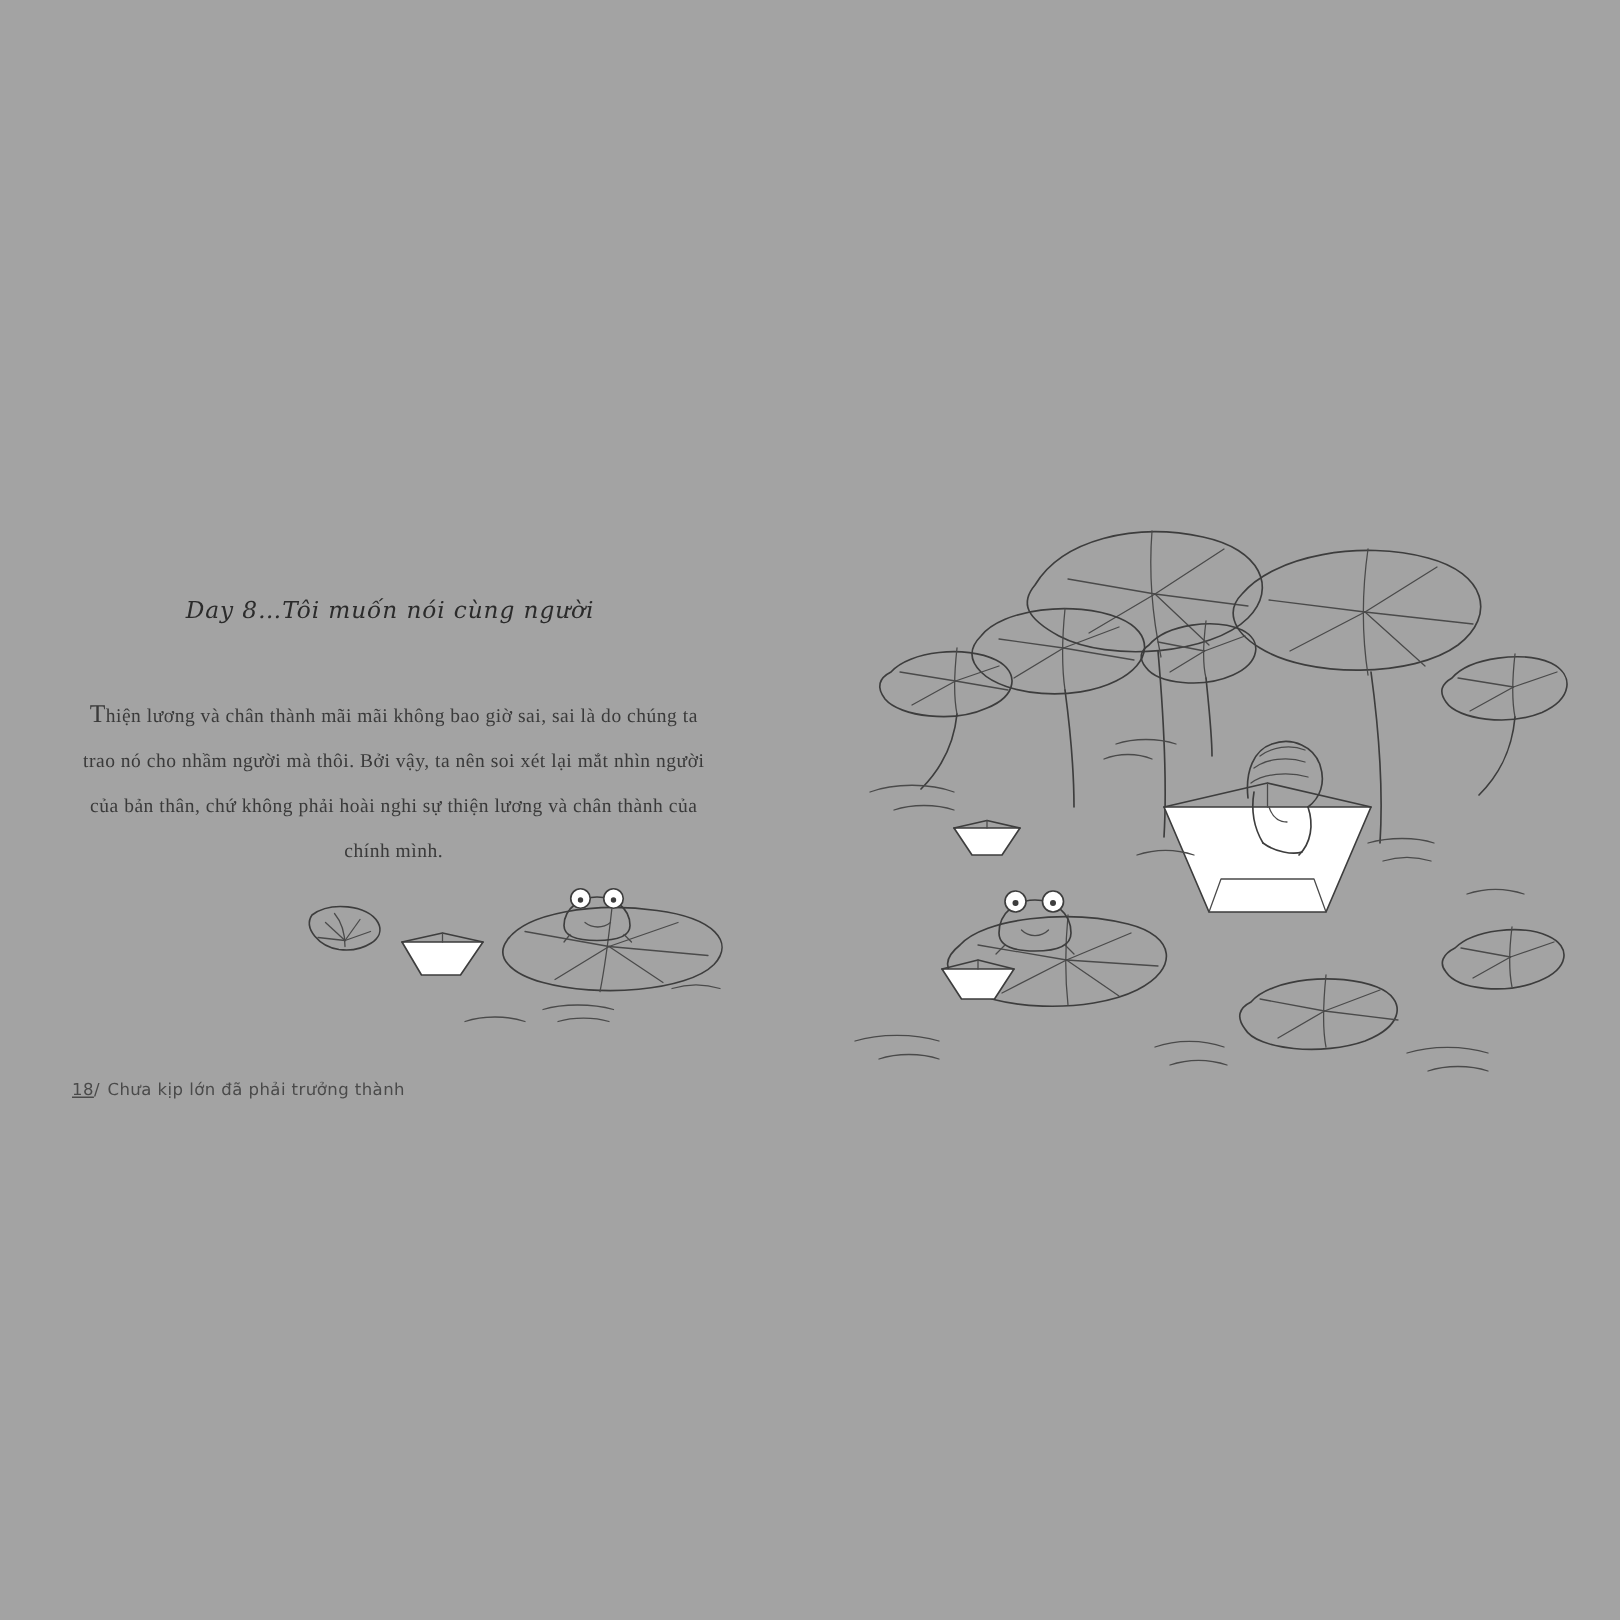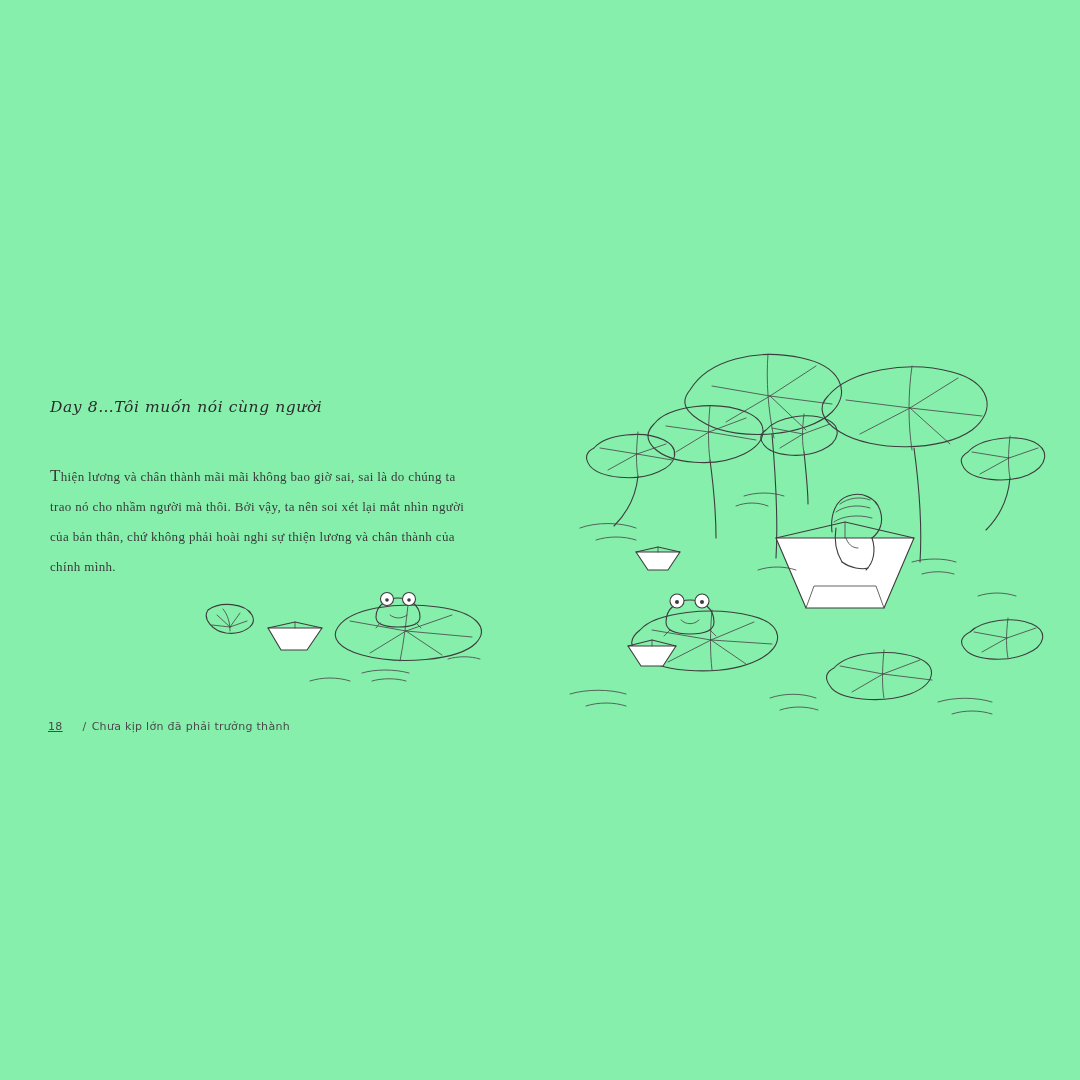--- a/index.html
+++ b/index.html
@@ -11,21 +11,22 @@
     width: 1080px;
     height: 1080px;
     position: relative;
     overflow: hidden;
     font-family: "Liberation Sans", sans-serif;
   }
 
   .page-spread {
     position: absolute;
     inset: 0;
-    background: #86efac;
+    background: #a3a3a3;
+    text-align: center;
   }
 
   
   .left-page {
     position: absolute;
     left: 0;
     top: 0;
     width: 540px;
     height: 1080px;
   }
@@ -62,21 +63,21 @@
   .page-footer {
     position: absolute;
     left: 48px;
     top: 720px;
     font-family: "DejaVu Sans", sans-serif;
     font-size: 11px;
     letter-spacing: 0.3px;
     color: #4a4a4a;
     white-space: nowrap;
   }
-  .page-footer .num { margin-right: 20px; text-decoration: underline; }
+  .page-footer .num { margin-right: 0; text-decoration: underline; }
   .page-footer .sep { margin-right: 5px; }
 
   .left-illustration {
     position: absolute;
     left: 190px;
     top: 565px;
     width: 320px;
     height: 130px;
   }
 

